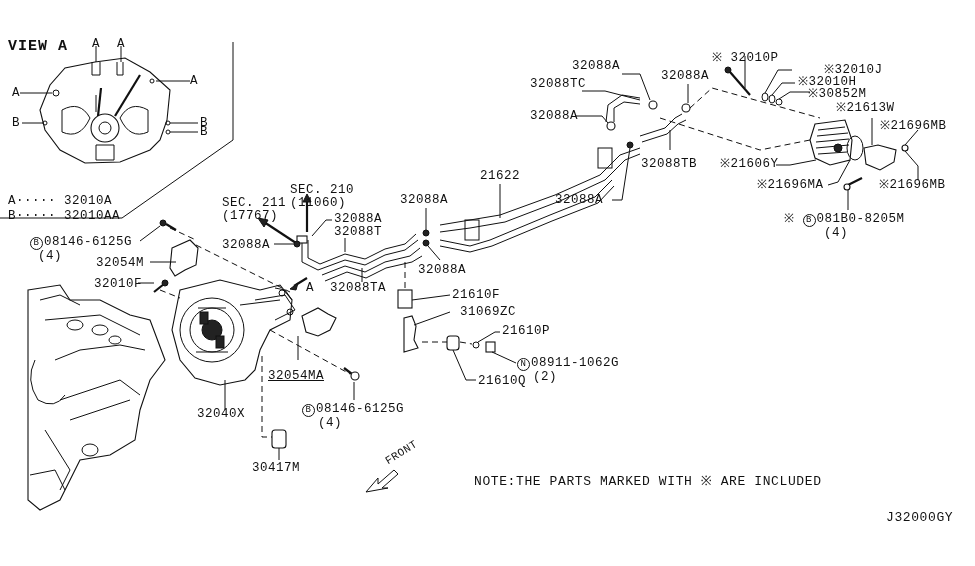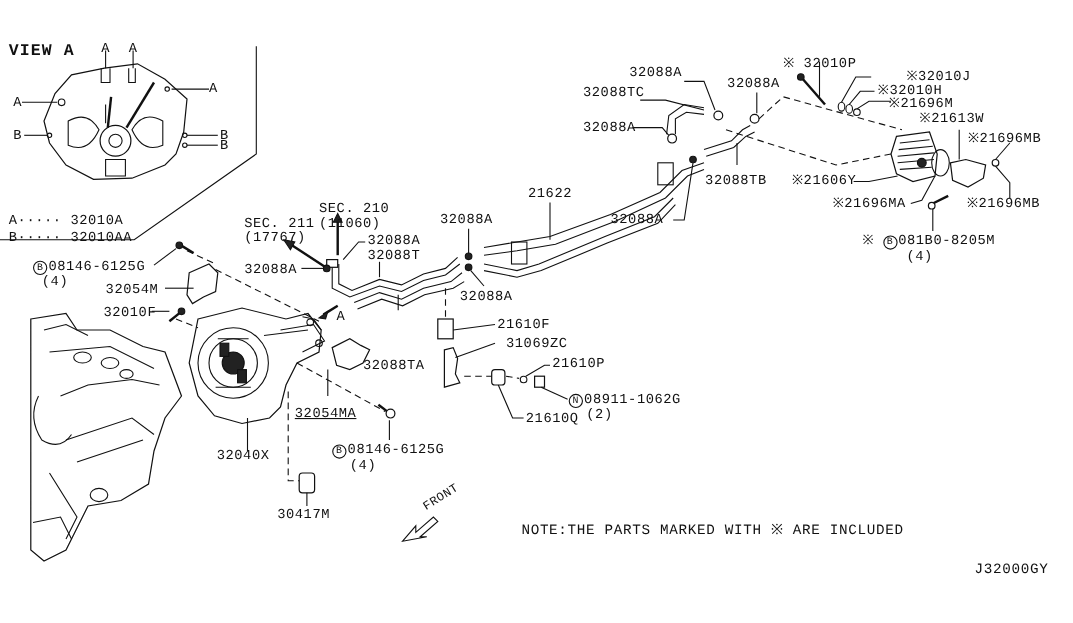--- a/index.html
+++ b/index.html
@@ -230,38 +230,38 @@
 
 <div class="lbl" style="left:222px;top:197px;"><span>SEC. 211</span><br><span>(17767)</span></div>
 <div class="lbl" style="left:290px;top:184px;"><span>SEC. 210</span><br><span>(11060)</span></div>
 
 <div class="lbl" style="left:30px;top:236px;"><span class="circ">B</span><span>08146-6125G</span><br>&nbsp;<span>(4)</span></div>
 <div class="lbl" style="left:96px;top:257px;">32054M</div>
 <div class="lbl" style="left:94px;top:278px;">32010F</div>
 <div class="lbl" style="left:222px;top:239px;">32088A</div>
 <div class="lbl" style="left:334px;top:213px;">32088A</div>
 <div class="lbl" style="left:334px;top:226px;">32088T</div>
-<div class="lbl" style="left:330px;top:282px;margin-top:44px;">32088TA</div>
+<div class="lbl" style="left:330px;top:282px;">32088TA</div>
 <div class="lbl" style="left:306px;top:282px;">A</div>
 <div class="lbl" style="left:400px;top:194px;">32088A</div>
 <div class="lbl" style="left:418px;top:264px;">32088A</div>
 
 <div class="lbl" style="left:480px;top:170px;">21622</div>
 <div class="lbl" style="left:555px;top:194px;">32088A</div>
 
 <div class="lbl" style="left:572px;top:60px;">32088A</div>
 <div class="lbl" style="left:530px;top:78px;">32088TC</div>
 <div class="lbl" style="left:530px;top:110px;">32088A</div>
 <div class="lbl" style="left:661px;top:70px;">32088A</div>
 <div class="lbl" style="left:641px;top:158px;">32088TB</div>
 
 <div class="lbl" style="left:712px;top:52px;"><span class="sym">※</span> <span>32010P</span></div>
 <div class="lbl" style="left:792px;top:64px;margin-left:32px;"><span class="sym">※</span><span>32010J</span></div>
 <div class="lbl" style="left:798px;top:76px;"><span class="sym">※</span><span>32010H</span></div>
-<div class="lbl" style="left:808px;top:88px;"><span class="sym">※</span><span>21696M</span></div>
+<div class="lbl" style="left:808px;top:88px;"><span class="sym">※</span><span>30852M</span></div>
 <div class="lbl" style="left:836px;top:102px;"><span class="sym">※</span><span>21613W</span></div>
 <div class="lbl" style="left:880px;top:120px;"><span class="sym">※</span><span>21696MB</span></div>
 <div class="lbl" style="left:720px;top:158px;"><span class="sym">※</span><span>21606Y</span></div>
 <div class="lbl" style="left:757px;top:179px;"><span class="sym">※</span><span>21696MA</span></div>
 <div class="lbl" style="left:879px;top:179px;"><span class="sym">※</span><span>21696MB</span></div>
 <div class="lbl" style="left:784px;top:213px;"><span class="sym">※</span> <span class="circ">B</span><span>081B0-8205M</span><br>&nbsp;&nbsp;&nbsp;&nbsp;&nbsp;<span>(4)</span></div>
 
 <div class="lbl" style="left:452px;top:289px;">21610F</div>
 <div class="lbl" style="left:460px;top:306px;">31069ZC</div>
 <div class="lbl" style="left:502px;top:325px;">21610P</div>

